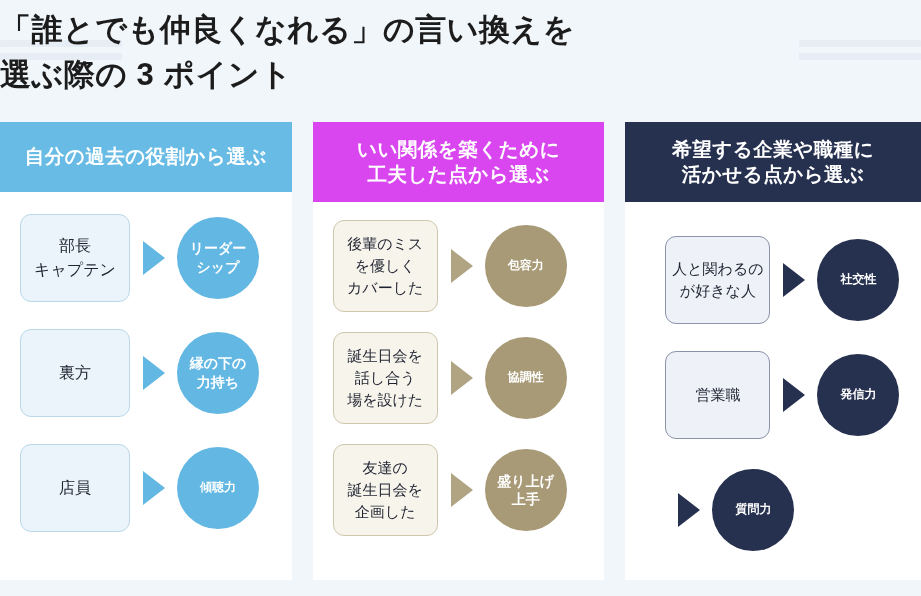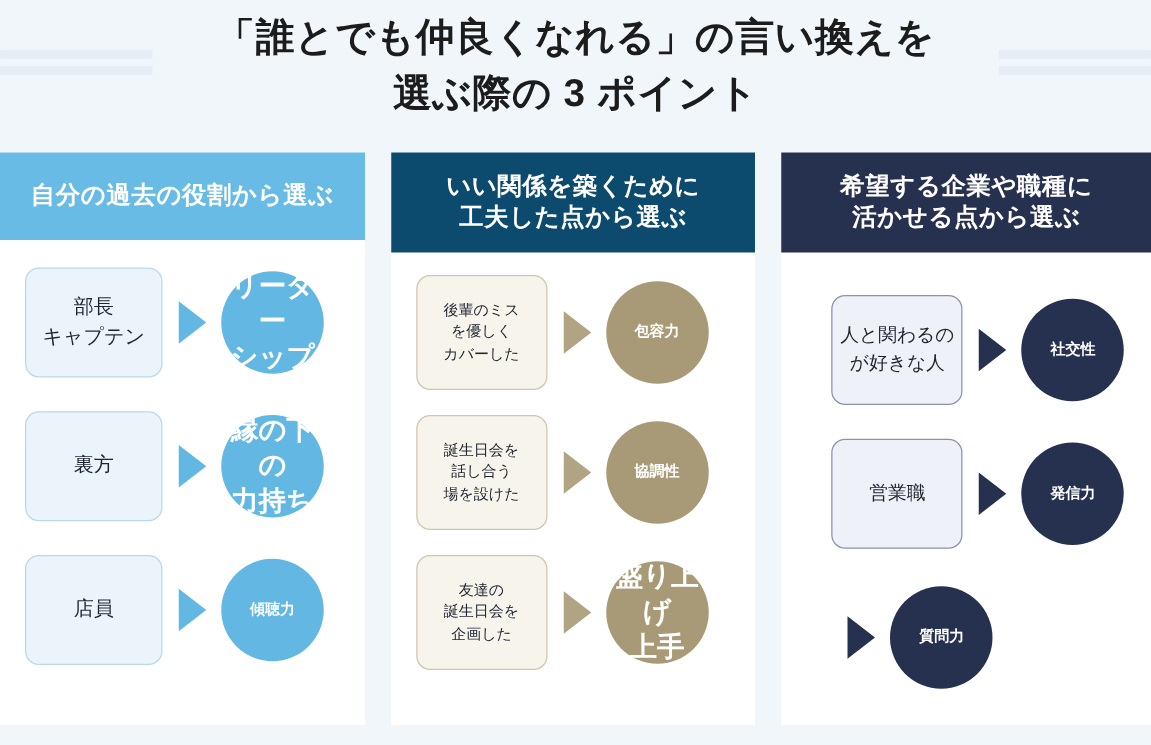--- a/index.html
+++ b/index.html
@@ -15,21 +15,20 @@
     position: relative;
   }
 
   
   .title-area {
     position: relative;
     width: 921px;
     height: 122px;
     box-sizing: border-box;
     padding-top: 8px;
-    text-align: center;
   }
   .deco-lines {
     position: absolute;
     top: 40px;
     width: 122px;
     height: 24px;
     pointer-events: none;
   }
   .deco-lines.left  { left: 0px; }
   .deco-lines.right { right: 0px; }
@@ -78,21 +77,21 @@
     line-height: 1.3;
     display: flex;
     align-items: center;
     justify-content: center;
     text-align: center;
     letter-spacing: 0.5px;
     white-space: pre-line;
     flex: 0 0 auto;
   }
   .col1 .col-header { background: #68bbe4; height: 70px; }
-  .col2 .col-header { background: #0c4a6e; height: 80px; }
+  .col2 .col-header { background: #d946ef; height: 80px; }
   .col3 .col-header { background: #26304f; height: 80px; }
 
   .rows {
     flex: 1 1 auto;
     display: flex;
     flex-direction: column;
     justify-content: flex-start;
     padding-top: 8px;
   }
   .col1 .rows { padding-top: 8px; }
@@ -123,21 +122,21 @@
     color: #1e2330;
     white-space: pre-line;
     box-sizing: border-box;
     flex: 0 0 auto;
   }
   .col2 .src-box {
     background: #f7f4ec;
     border-color: #cfc6ae;
     width: 105px;
     height: 92px;
-    font-size: 12px;
+    font-size: 15px;
   }
   .col3 .src-box {
     background: #eef1f8;
     border-color: #8b93ab;
     width: 105px;
     height: 88px;
     font-size: 15px;
   }
   .col3 .src-box.small { font-size: 13.5px; }
 
@@ -157,21 +156,21 @@
   .result {
     width: 82px;
     height: 82px;
     border-radius: 50%;
     display: flex;
     align-items: center;
     justify-content: center;
     text-align: center;
     color: #ffffff;
     font-weight: bold;
-    font-size: 22px;
+    font-size: 14px;
     line-height: 1.3;
     white-space: pre-line;
     flex: 0 0 auto;
     margin-left: 3px;
   }
   .col1 .result { background: #62b7e3; }
   .col2 .result { background: #a89a76; }
   .col3 .result { background: #26304f; }
   .result.big { font-size: 12px; }
 </style>

